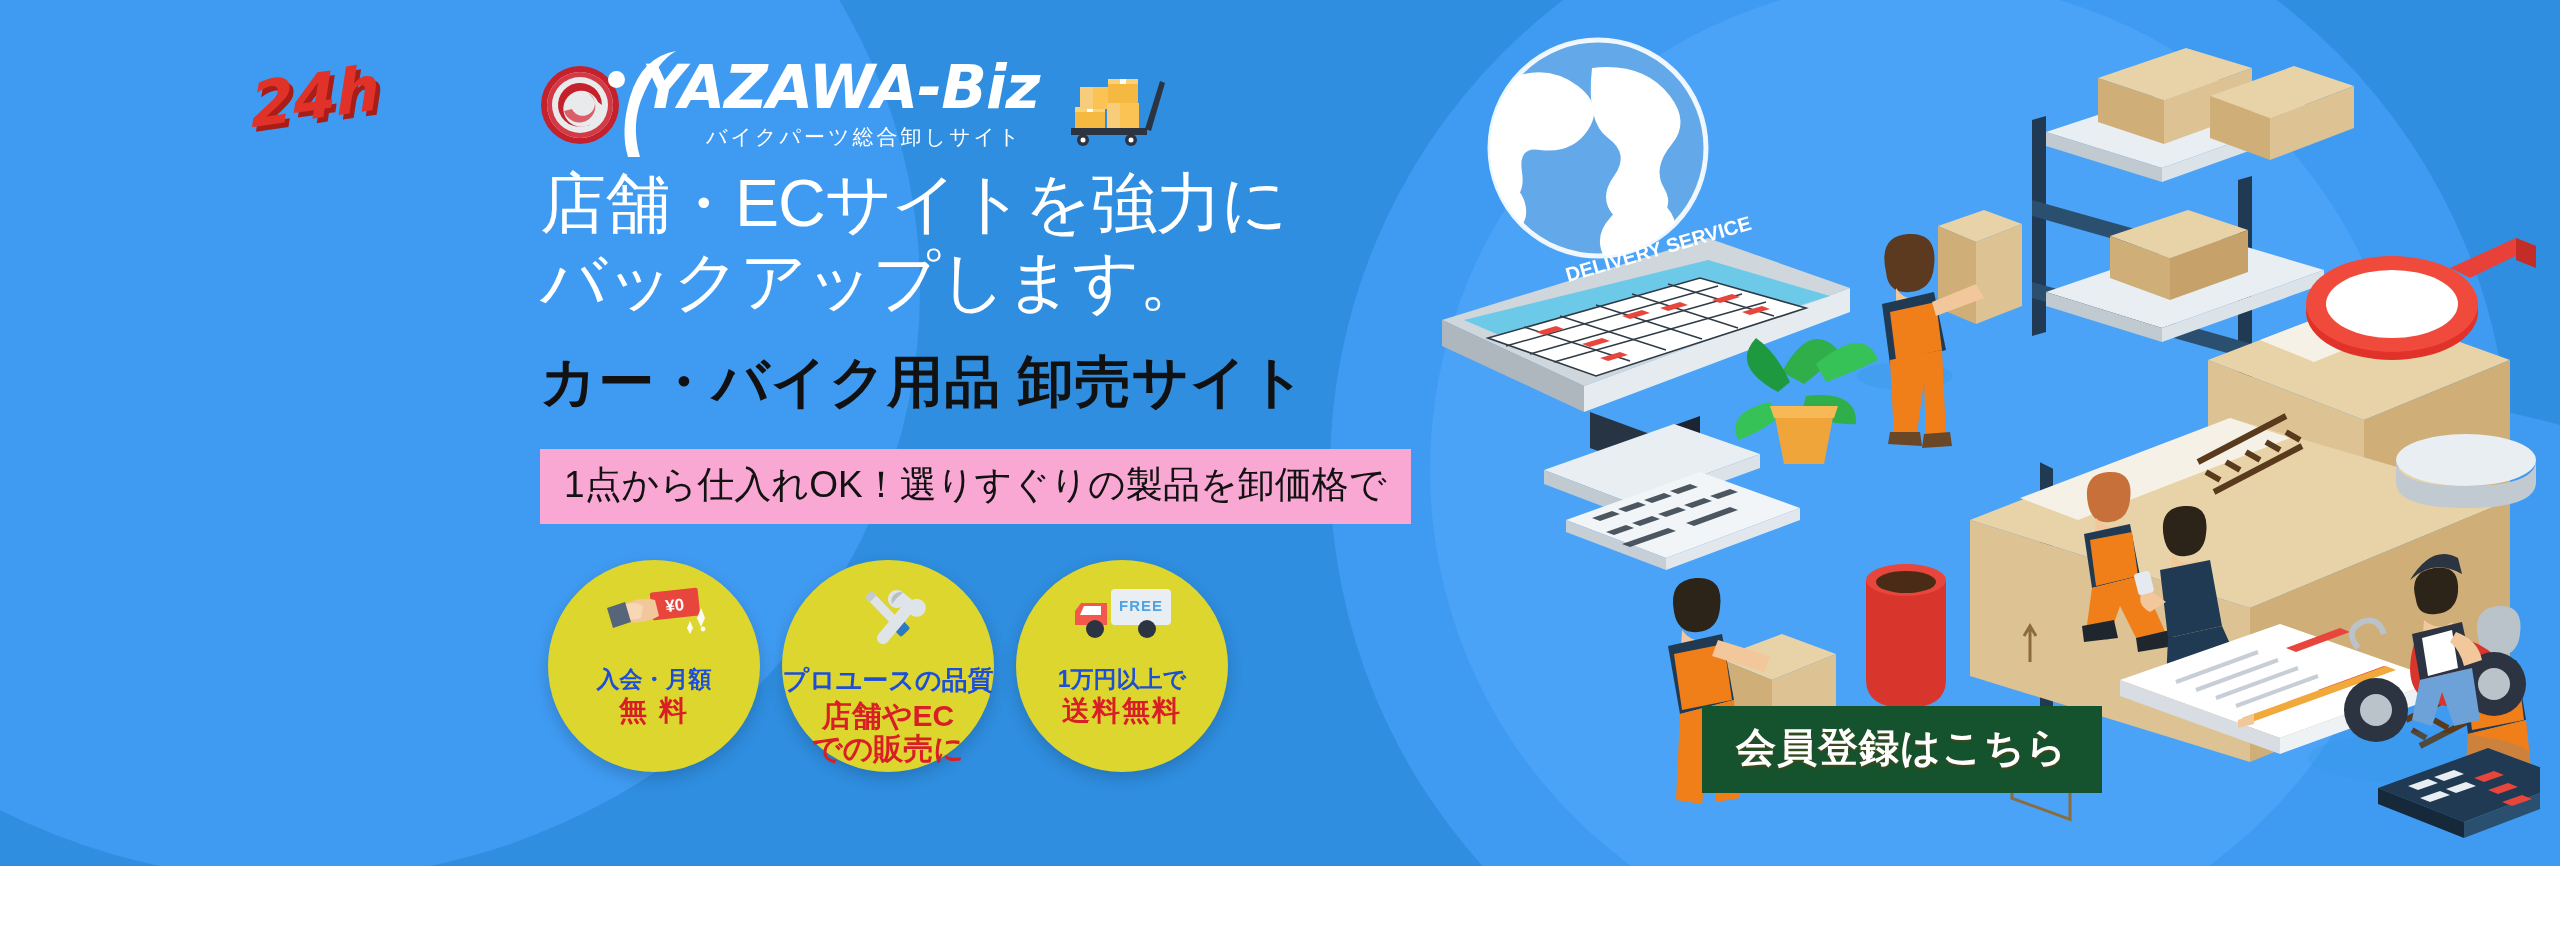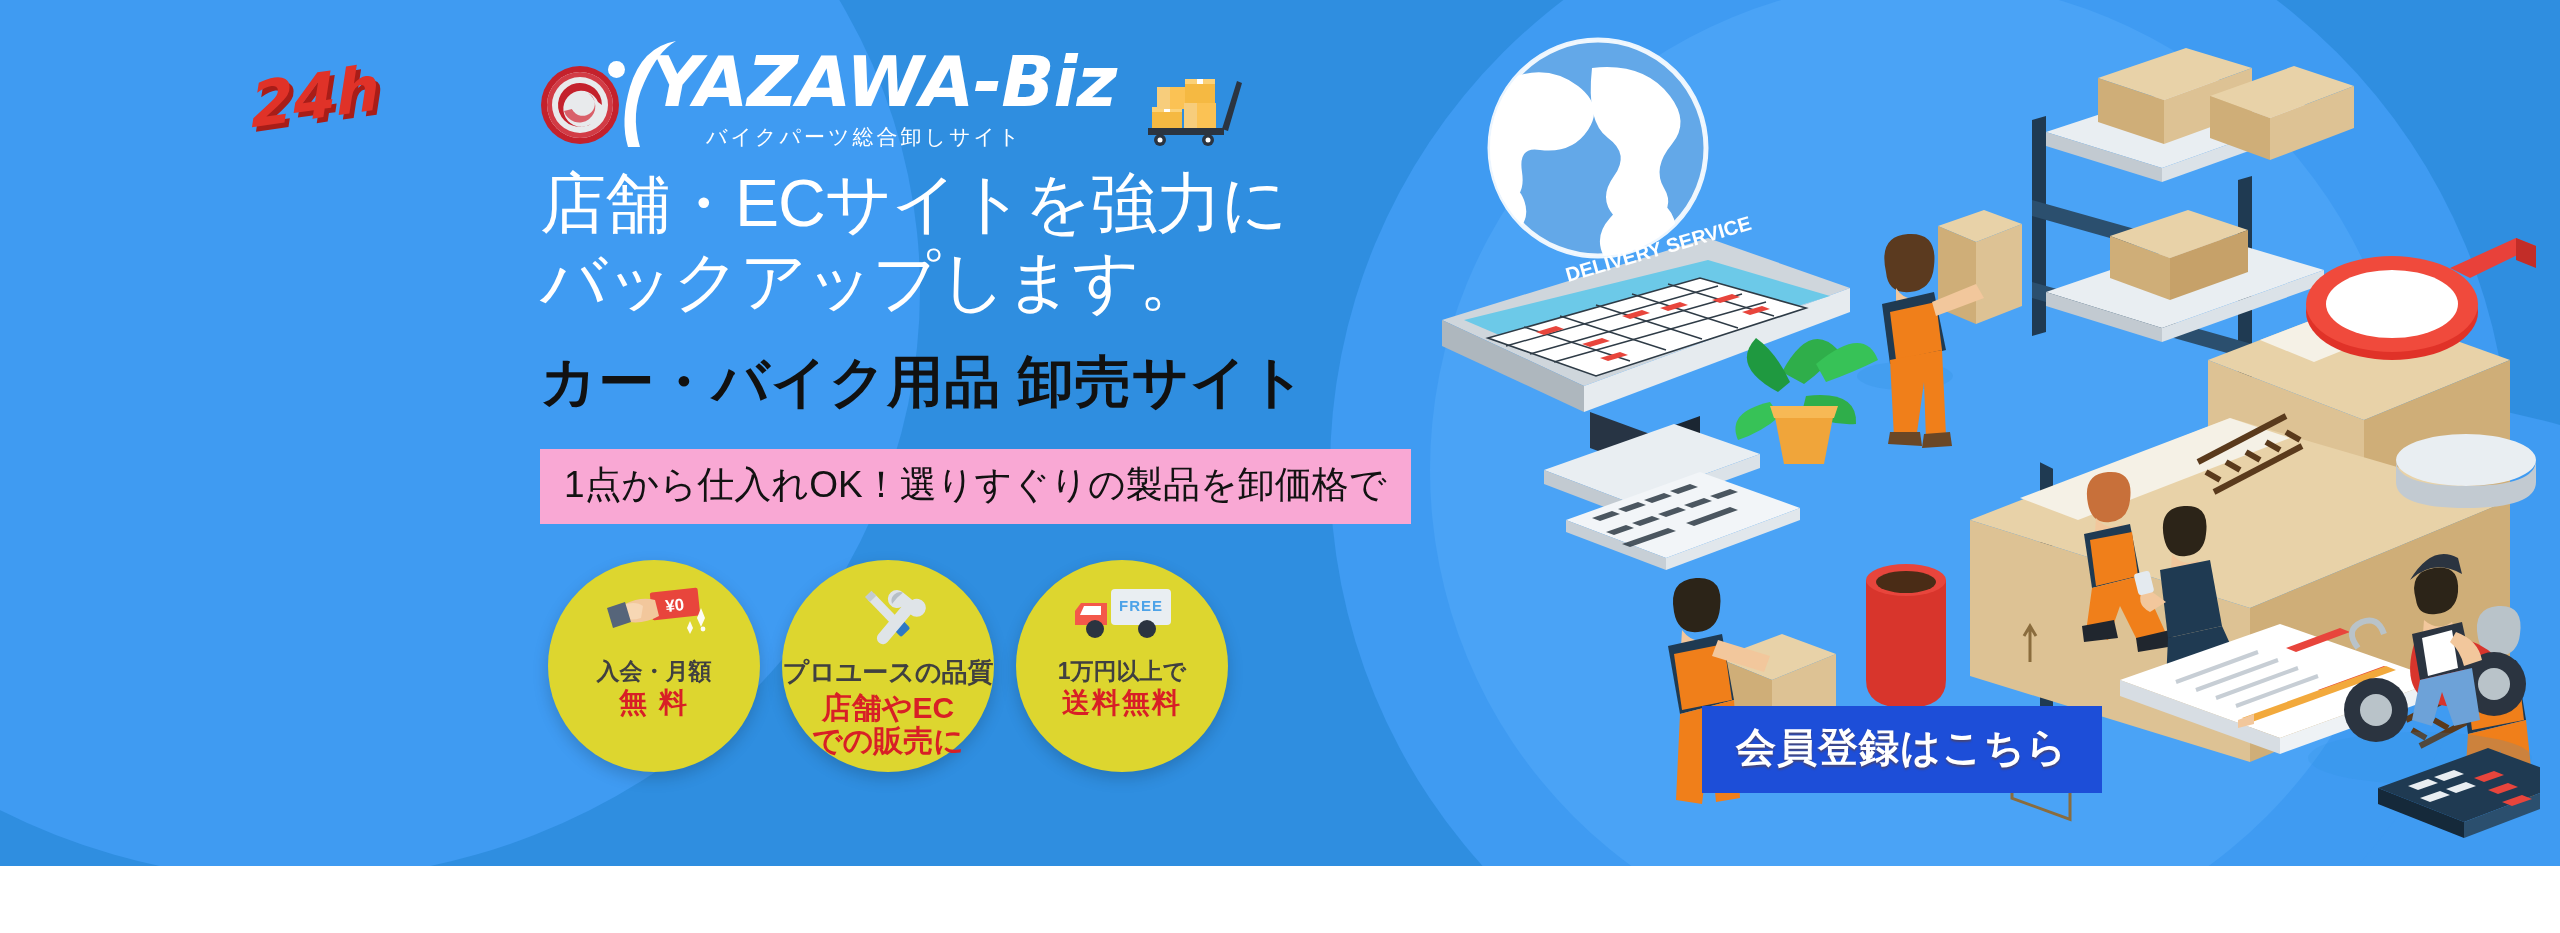--- a/index.html
+++ b/index.html
@@ -49,24 +49,23 @@
     position: absolute;
     left: 540px; top: 46px;
     width: 1100px;
     z-index: 20;
   }
   #logo-row { display: flex; align-items: flex-end; gap: 18px; height: 105px; }
   #logo-mark { width: 80px; height: 80px; flex: 0 0 80px; position: relative; margin-bottom: 6px;}
   #logo-wordmark-wrap { position: relative; padding-left: 4px; }
   #logo-wordmark {
     font-family: "DejaVu Sans", sans-serif;
-    font-size: 70px; font-weight: bold; font-style: italic;
+    font-size: 60px; font-weight: bold; font-style: italic;
     color: #ffffff; letter-spacing: -1px; line-height: 1;
     white-space: nowrap;
-    margin-left: 9px;
   }
   #logo-swoosh {
     position: absolute; left: -26px; top: -10px;
     width: 70px; height: 110px;
   }
   #logo-dot {
     position: absolute; left: -30px; top: 14px;
     width: 17px; height: 17px; border-radius: 50%;
     background: #ffffff;
   }
@@ -112,35 +111,35 @@
     width: 212px; height: 212px; border-radius: 50%;
     background: #ddd62f;
     box-shadow: 0 6px 16px rgba(0,0,0,0.18);
     display: flex; flex-direction: column;
     align-items: center; justify-content: flex-start;
     padding-top: 24px;
     text-align: center;
   }
   .badge-icon { height: 62px; display:flex; align-items:center; justify-content:center; }
   .badge-title {
-    color: #404040; font-weight: bold; font-size: 23px;
-    margin-top: 12px; letter-spacing: 0px; line-height: 1.15;
+    color: #1d4ed8; font-weight: bold; font-size: 23px;
+    margin-top: 20px; letter-spacing: 0px; line-height: 1.15;
   }
   .badge-title.small { font-size: 26px; }
   .badge-sub {
     color: #d81f26; font-weight: bold; font-size: 28px;
     margin-top: 3px; line-height: 1.12; letter-spacing: 2px;
   }
   .badge-sub.two-line { font-size: 30px; letter-spacing: 0; }
 
   
   #cta-button {
     position: absolute;
     left: 1702px; top: 706px;
-    background: #1d4ed8;
+    background: #14532d;
     padding: 14px 34px 18px 34px;
     z-index: 40;
     cursor: pointer;
   }
   #cta-label {
     color: #ffffff; font-size: 40px; font-weight: bold;
     letter-spacing: 1px; white-space: nowrap;
     text-shadow: 0 2px 2px rgba(120,60,0,0.45);
   }
 

